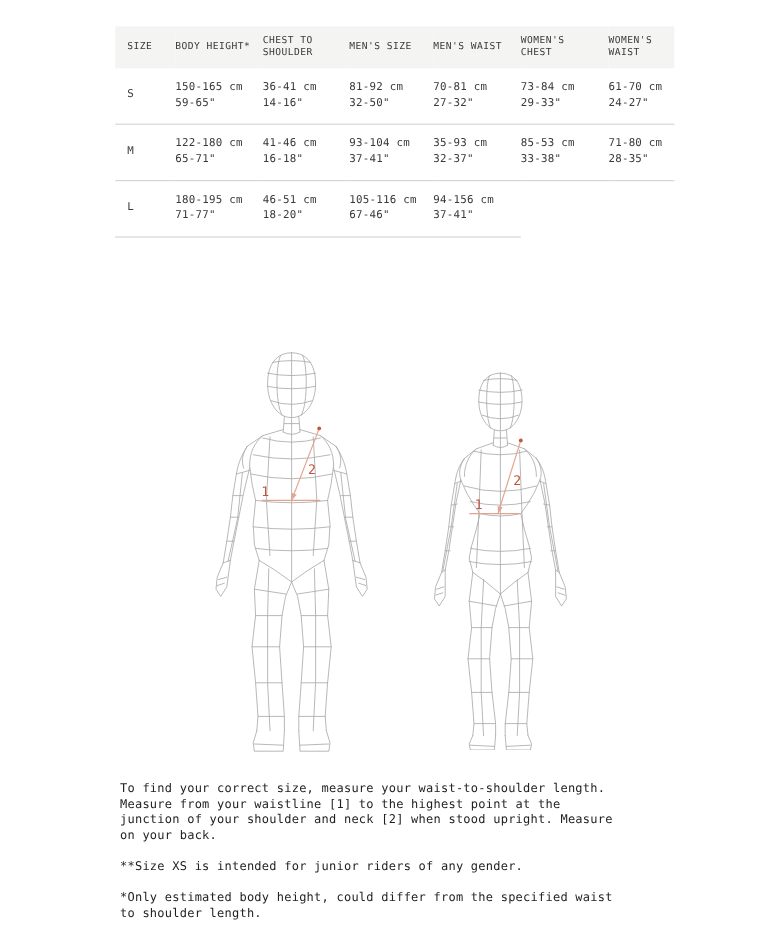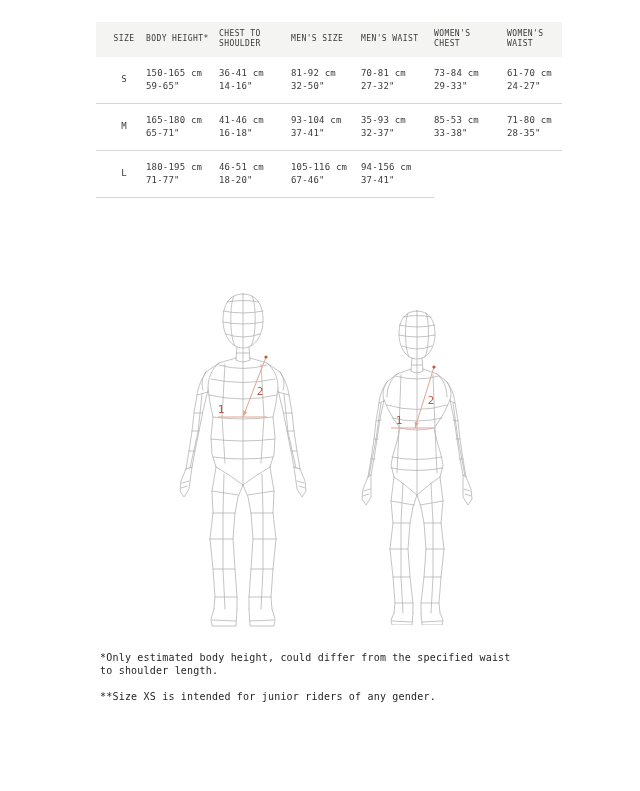--- a/index.html
+++ b/index.html
@@ -17,21 +17,21 @@
     background:#f4f4f3;
     font-size:8px;font-weight:normal;text-align:left;vertical-align:middle;
     letter-spacing:.4px;line-height:1.3;white-space:pre-line;
     padding:7px 4px 7px 0;color:#3a3a3a;
   }
   .size-table td{
     font-size:9px;line-height:13px;text-align:left;vertical-align:middle;
     white-space:pre-line;padding:10px 4px 10px 0;color:#3a3a3a;
     letter-spacing:.2px;
   }
-  .size-table th:first-child,.size-table td:first-child{padding-left:10px;text-align:center;}
+  .size-table th:first-child,.size-table td:first-child{padding-left:10px;}
   .size-table tbody td{border-bottom:1px solid #d6d6d4;}
   .size-table tbody td.no-border{border-bottom:none;}
   
   .figures{position:absolute;left:0;top:233px;width:640px;height:420px;}
   .figure{position:absolute;}
   .figure.male{left:167px;top:58px;width:153px;height:337px;}
   .figure.female{left:347px;top:72px;width:141px;height:320px;}
   .figure svg{display:block;}
   
   .notes{position:absolute;left:100px;top:651px;width:470px;}
@@ -78,21 +78,21 @@
 32-50"</td>
       <td>70-81 cm
 27-32"</td>
       <td>73-84 cm
 29-33"</td>
       <td>61-70 cm
 24-27"</td>
     </tr>
     <tr>
       <td>M</td>
-      <td>165-180 cm
+      <td>122-180 cm
 65-71"</td>
       <td>41-46 cm
 16-18"</td>
       <td>93-104 cm
 37-41"</td>
       <td>35-93 cm
 32-37"</td>
       <td>85-53 cm
 33-38"</td>
       <td>71-80 cm
@@ -285,16 +285,20 @@
           <circle cx="87" cy="62" r="1.6" fill="#c0563c"></circle>
           <polygon points="68,123 71.9,118 67.7,116.7" fill="#e3a492"></polygon>
           <text x="52" y="119" text-anchor="middle" fill="#c0563c" font-size="11" font-family="DejaVu Sans Mono, monospace">1</text>
           <text x="84" y="99" text-anchor="middle" fill="#c0563c" font-size="11" font-family="DejaVu Sans Mono, monospace">2</text>
         </g>
       </svg>
     </div>
 </div>
 
 <div class="notes">
+  <p>To find your correct size, measure your waist-to-shoulder length.
+Measure from your waistline [1] to the highest point at the
+junction of your shoulder and neck [2] when stood upright. Measure
+on your back.</p>
+  <p>**Size XS is intended for junior riders of any gender.</p>
   <p>*Only estimated body height, could differ from the specified waist
 to shoulder length.</p>
-  <p>**Size XS is intended for junior riders of any gender.</p>
 </div>
 
 </body></html>

